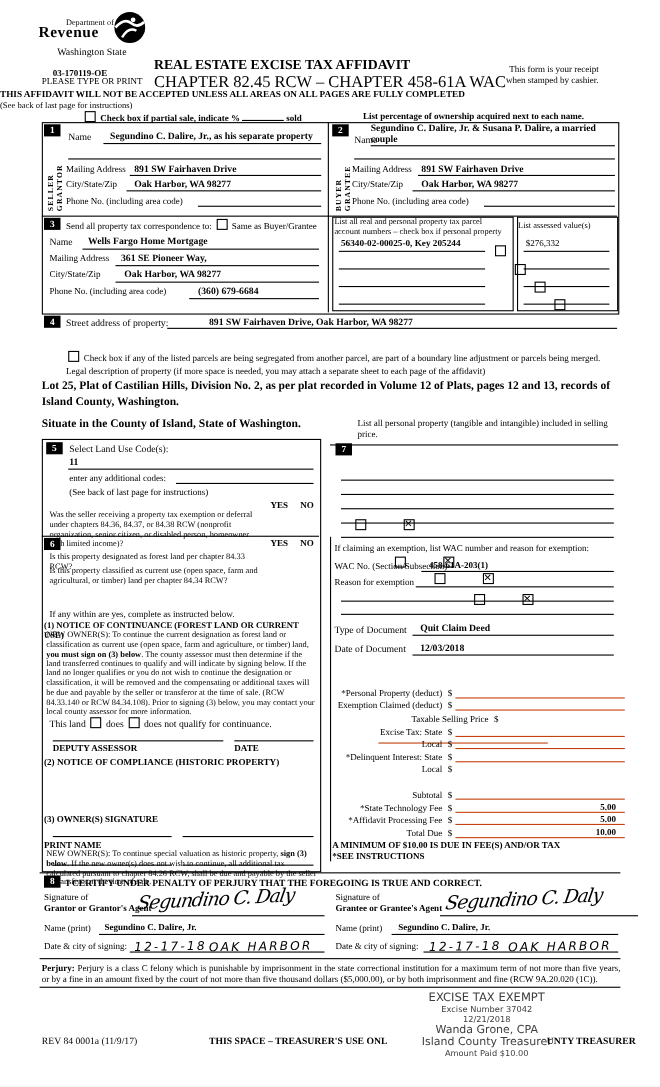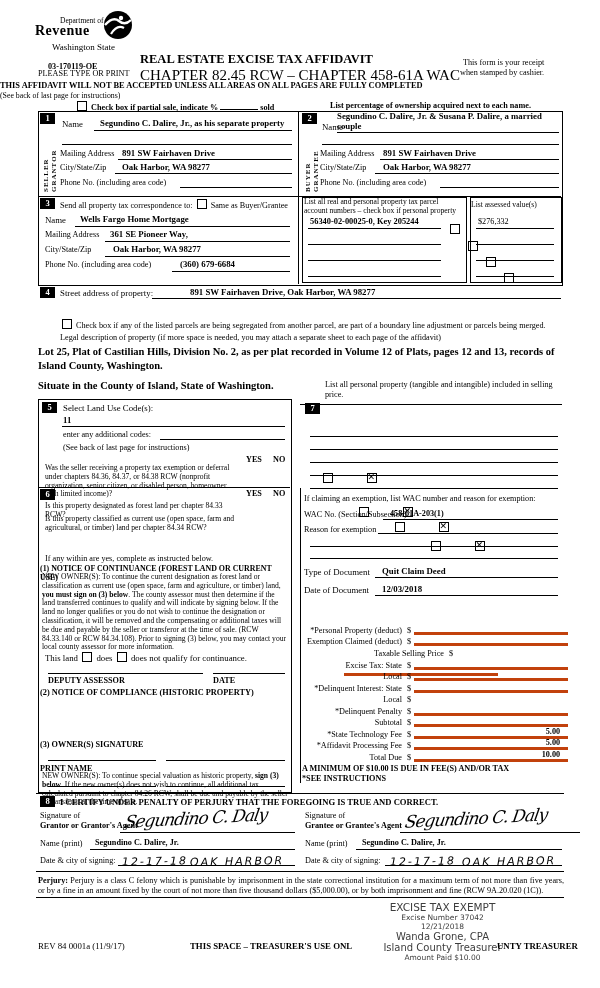--- a/index.html
+++ b/index.html
@@ -22,21 +22,21 @@
   .cb.checked::after{content:"\2715";position:absolute;left:-0.5px;top:-1.5px;font-size:9px;line-height:9px;}
   .vlab{position:absolute;transform:rotate(-90deg);transform-origin:0 0;
         font-size:7px;letter-spacing:1px;font-weight:bold;white-space:nowrap;}
   .sig{font-family:"DejaVu Serif",serif;font-style:italic;font-size:17px;
        letter-spacing:-1px;transform:rotate(-3deg) skewX(-12deg);display:inline-block;white-space:nowrap;}
   .hand{font-family:"DejaVu Sans",sans-serif;font-style:italic;font-size:11px;
         letter-spacing:2px;transform:rotate(-1deg);display:inline-block;white-space:nowrap;}
   .stamp{color:#3d3d3d;font-family:"DejaVu Sans","Liberation Sans",sans-serif;text-align:center;}
   .frl{display:inline-block;width:100px;text-align:right;font-size:8.2px;vertical-align:bottom;}
   .fd{display:inline-block;margin:0 3px 0 5px;font-size:8.2px;vertical-align:bottom;}
-  .ful{display:inline-block;width:146px;border-bottom:3px solid #c2410c;text-align:right;
+  .ful{display:inline-block;width:146px;border-bottom:1px solid #c2410c;text-align:right;
        font-size:8.2px;vertical-align:bottom;padding-right:8px;}
   .swirl{display:inline-block;}
 </style>
 </head>
 <body>
 
 <div class="page">
 
   
   <div class="abs" style="left:60px;top:16px;font-size:7.5px;">Department of</div>
@@ -269,21 +269,20 @@
   <div class="line" style="left:375px;top:595px;width:183px;"></div>
 
   
   <div class="abs" style="left:302px;top:617px;"><span class="frl">*Personal Property (deduct)</span><span class="fd">$</span><span class="ful"><span class="b"></span></span></div>
   <div class="abs" style="left:302px;top:628px;"><span class="frl">Exemption Claimed (deduct)</span><span class="fd">$</span><span class="ful"><span class="b"></span></span></div>
   <div class="abs" style="left:302px;top:640px;margin-left:42px;"><span class="frl">Taxable Selling Price</span><span class="fd">$</span><span class="ful"><span class="b"></span></span></div>
   <div class="abs" style="left:302px;top:652px;"><span class="frl">Excise Tax:  State</span><span class="fd">$</span><span class="ful"><span class="b"></span></span></div>
   <div class="abs" style="left:302px;top:663px;"><span class="frl">Local</span><span class="fd">$</span><span class="ful"><span class="b"></span></span></div>
   <div class="abs" style="left:302px;top:675px;"><span class="frl">*Delinquent Interest:  State</span><span class="fd">$</span><span class="ful"><span class="b"></span></span></div>
   <div class="abs" style="left:302px;top:686px;"><span class="frl">Local</span><span class="fd">$</span><span class="ful" style="border-bottom:none;"><span class="b"></span></span></div>
-  <div class="abs" style="left:302px;top:698px;"><span class="frl">*Delinquent Penalty</span><span class="fd">$</span><span class="ful"><span class="b"></span></span></div>
   <div class="abs" style="left:302px;top:709px;"><span class="frl">Subtotal</span><span class="fd">$</span><span class="ful"><span class="b"></span></span></div>
   <div class="abs" style="left:302px;top:721px;"><span class="frl">*State Technology Fee</span><span class="fd">$</span><span class="ful"><span class="b">5.00</span></span></div>
   <div class="abs" style="left:302px;top:732px;"><span class="frl">*Affidavit Processing Fee</span><span class="fd">$</span><span class="ful"><span class="b">5.00</span></span></div>
   <div class="abs" style="left:302px;top:744px;"><span class="frl">Total Due</span><span class="fd">$</span><span class="ful"><span class="b">10.00</span></span></div>
 
   <div class="abs b ctr f8" style="left:302px;top:764px;width:256px;">A MINIMUM OF $10.00 IS DUE IN FEE(S) AND/OR TAX</div>
   <div class="abs b ctr f8" style="left:302px;top:774px;width:256px;">*SEE INSTRUCTIONS</div>
 
   
   <div class="line" style="left:36px;top:793px;width:528px;"></div>

